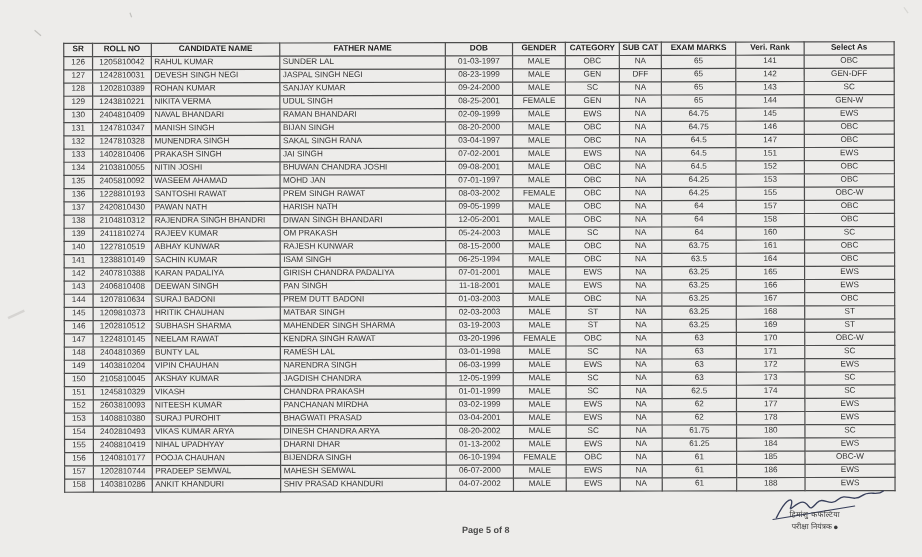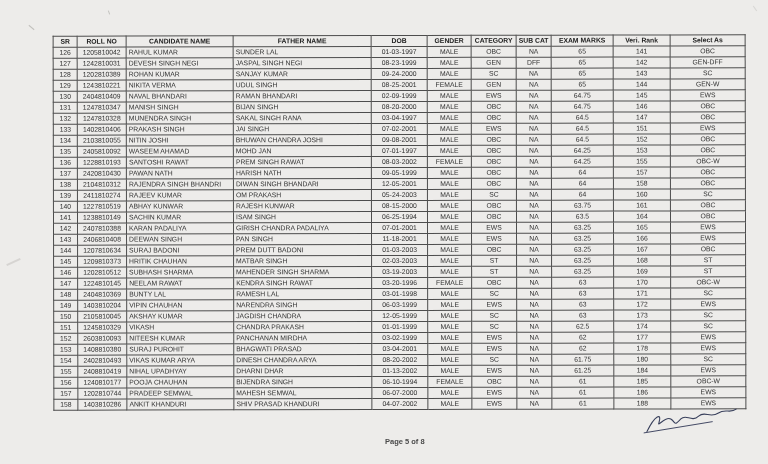--- a/index.html
+++ b/index.html
@@ -536,15 +536,19 @@
   </div>
 
   <div class="page-number">Page 5 of 8</div>
 
   <svg class="signature-scribble" width="100" height="24" viewBox="0 0 100 24">
     <path d="M6 19 C 16 3, 23 2, 19 11 C 16 17, 26 5, 31 9 C 36 13, 33 17, 41 10 C 47 5, 51 15, 59 9 C 66 4, 70 13, 79 8 C 86 4, 91 10, 97 6" fill="none" stroke="#39405c" stroke-width="1.1" stroke-linecap="round"></path>
     <path d="M3 20 L 72 16" fill="none" stroke="#39405c" stroke-width="0.9" stroke-linecap="round"></path>
   </svg>
 
   <div class="signature-block">
+    <div class="name-line">हिमांशु कफल्टिया</div>
+    <div>
+      <span>परीक्षा नियंत्रक</span><span class="ink-dot"></span>
+    </div>
   </div>
 
 </div>
 
 </body></html>

